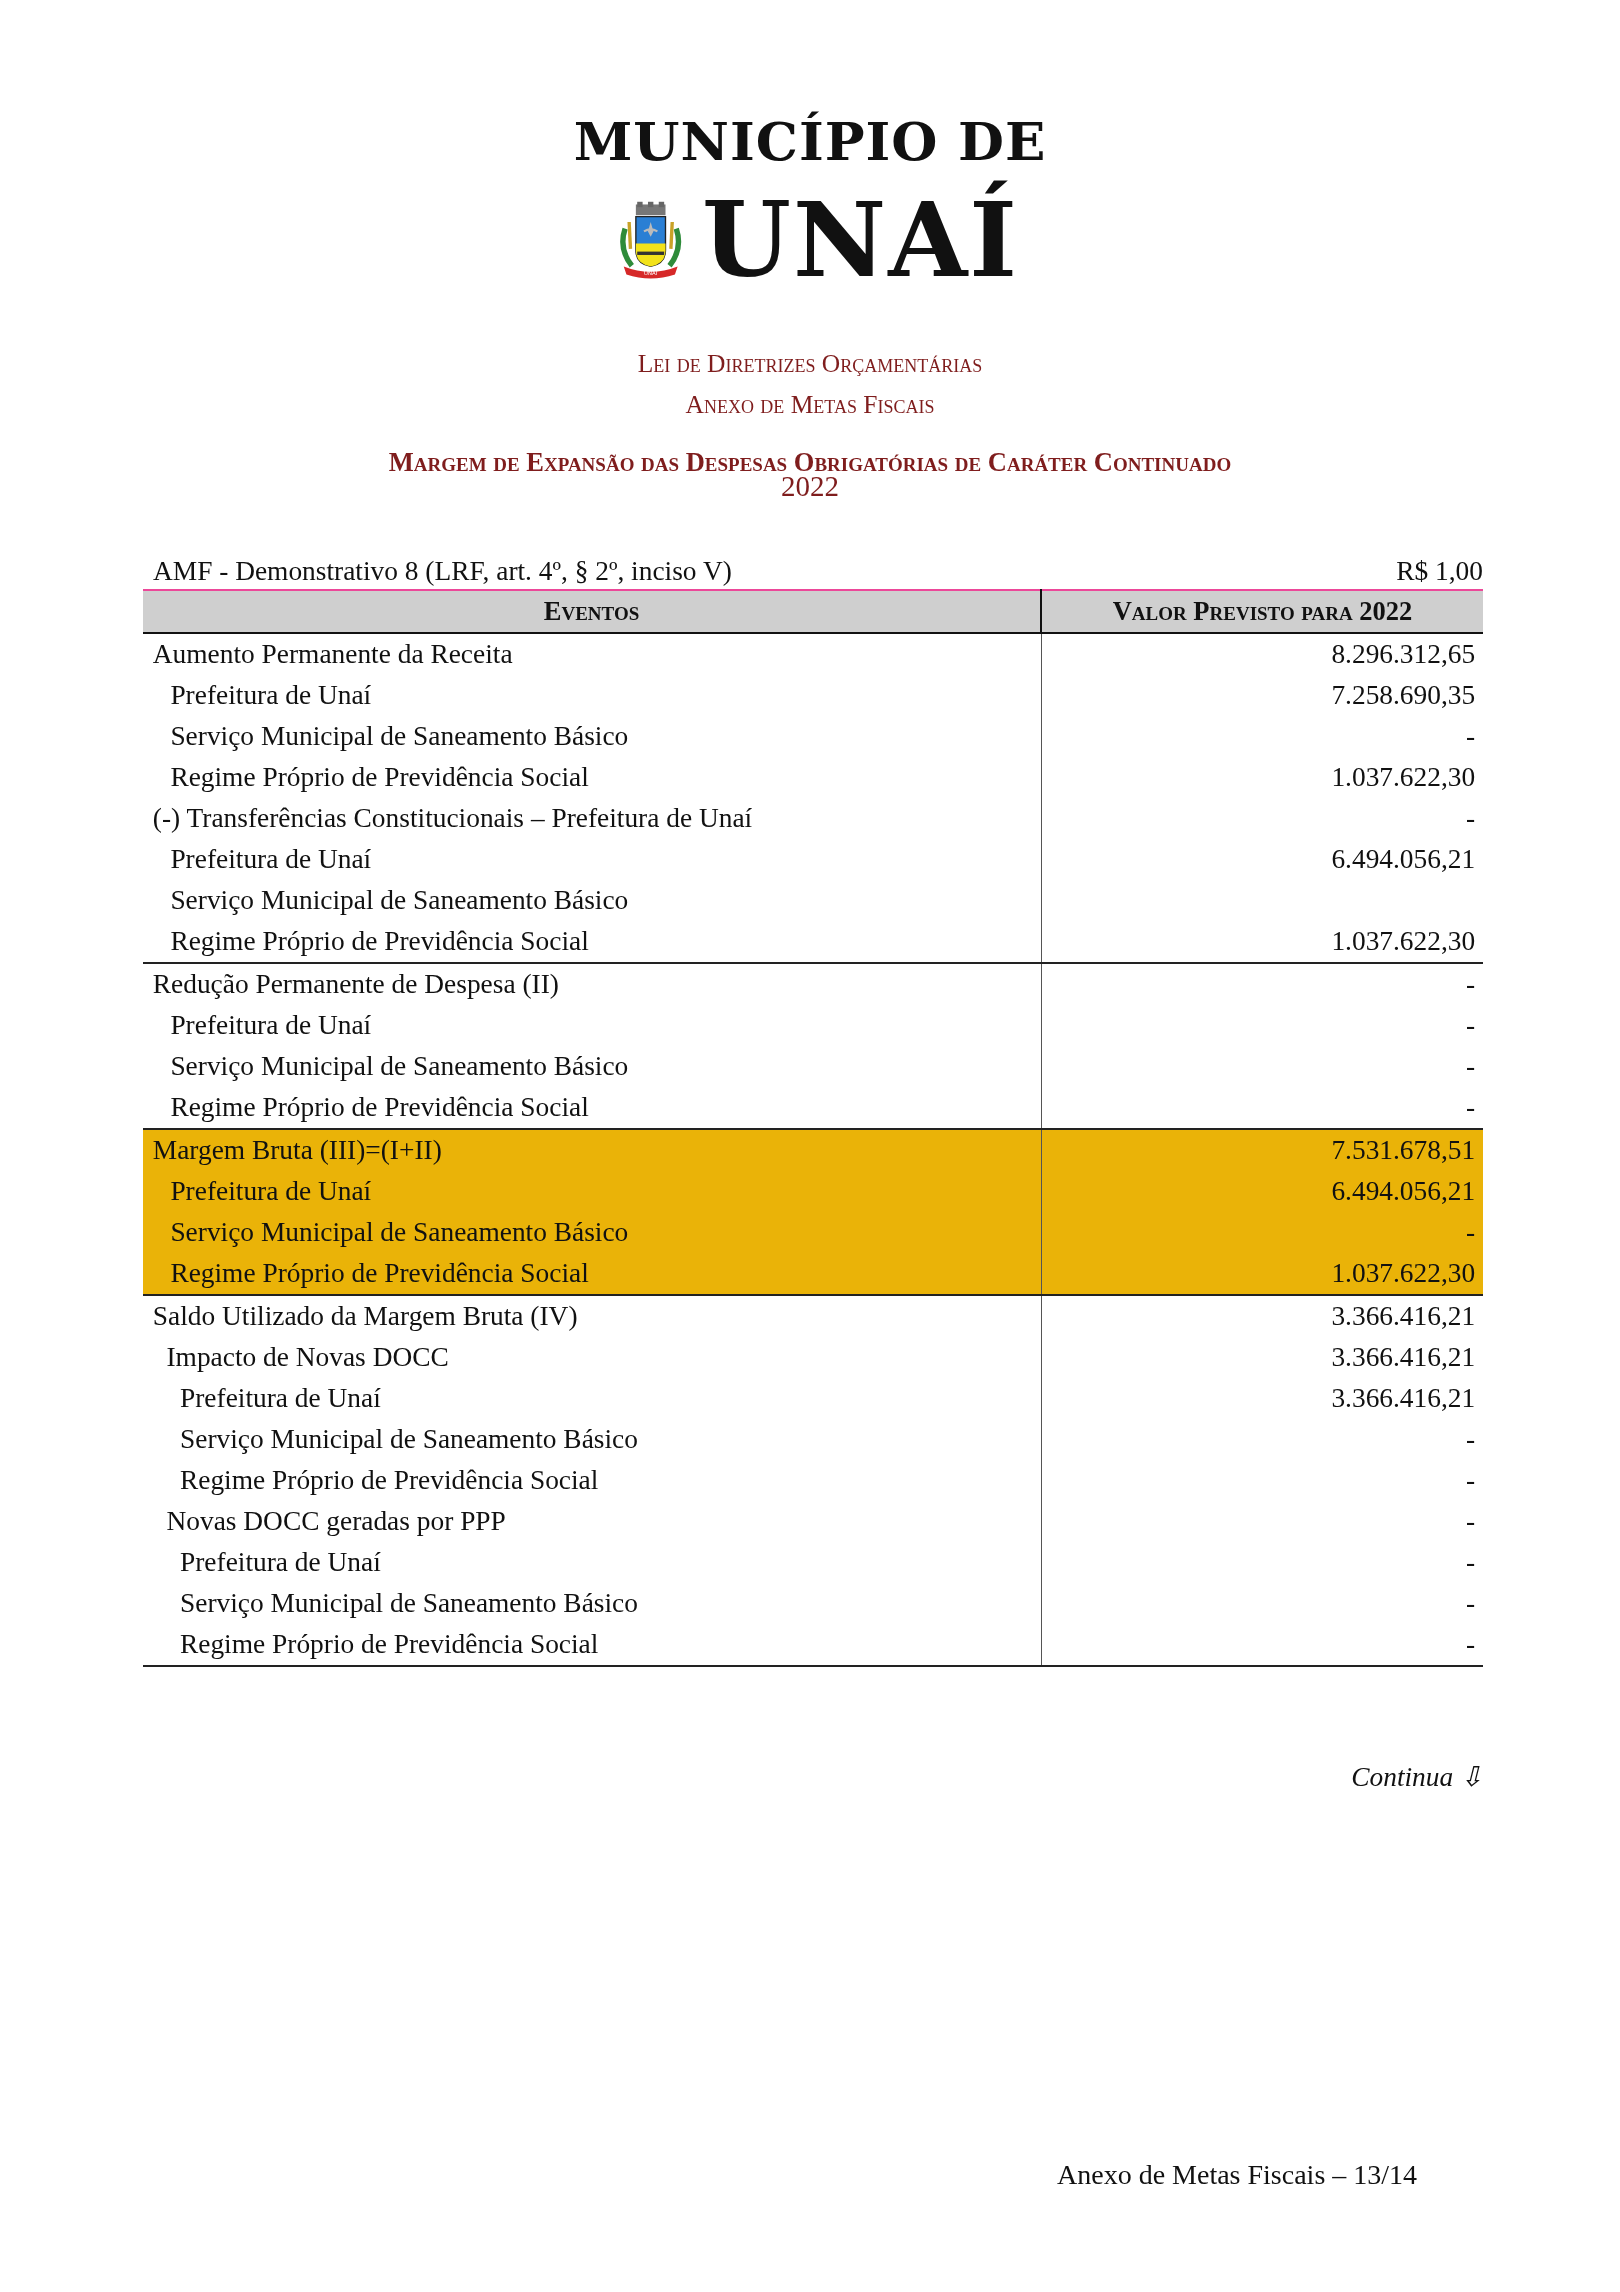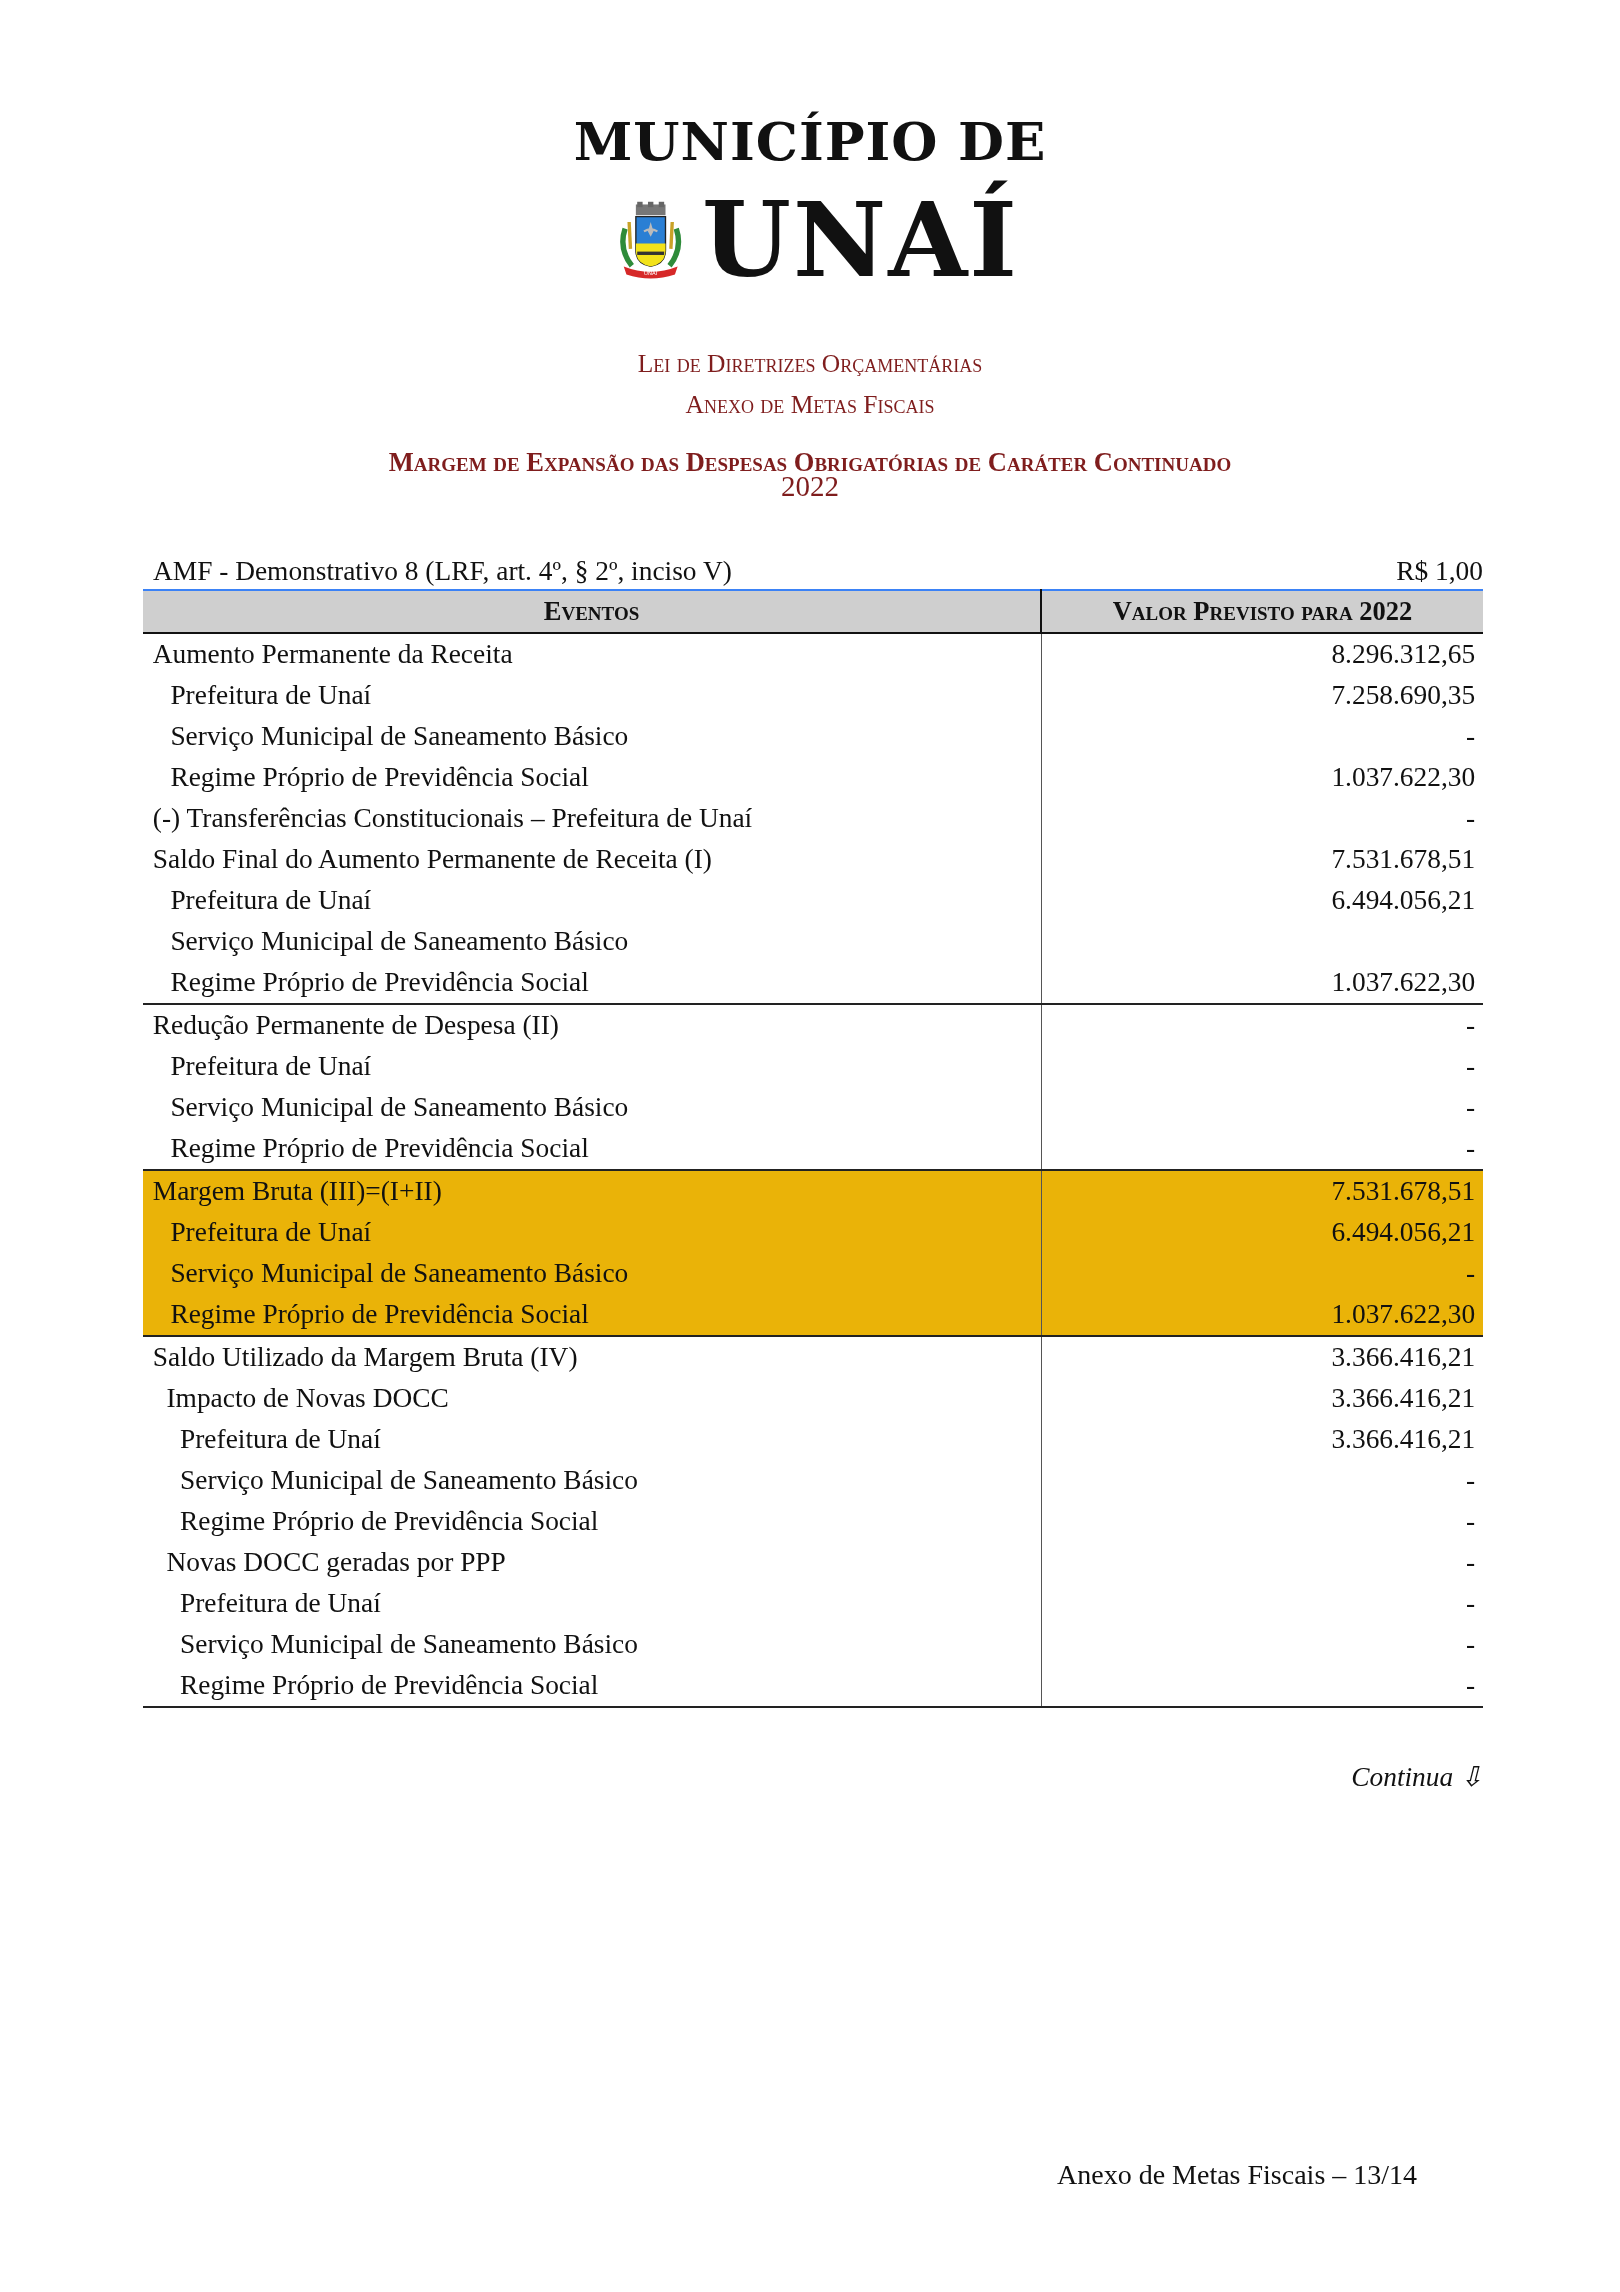--- a/index.html
+++ b/index.html
@@ -36,21 +36,21 @@
       position: absolute; right: 137px; top: 556px; font-size: 27.4px;
       font-family: "Liberation Serif", serif;
     }
 
     table.main {
       position: absolute; left: 143px; top: 589px; width: 1340px;
       border-collapse: collapse; font-family: "Liberation Serif", serif; font-size: 27.4px;
     }
     table.main th {
       background: #cfcfcf; height: 41px; font-variant: small-caps; font-weight: bold;
-      font-size: 26.5px; border-top: 2px solid #3b82f6; border-bottom: 2px solid #111;
+      font-size: 26.5px; border-top: 2px solid #ec4899; border-bottom: 2px solid #111;
       padding: 0;
     }
     table.main th.c1 { width: 897px; border-right: 2px solid #111; }
     table.main td { height: 41px; padding: 0; line-height: 41px; white-space: nowrap; }
     table.main td.label { border-right: 1px solid #555; padding-left: 9.8px; }
     table.main td.val { text-align: right; padding-right: 7.8px; }
     tr.group-end td { border-bottom: 2px solid #222; }
     tr.shaded td { background: #eab308; }
     .ind1 { padding-left: 23.5px !important; }
     .ind2 { padding-left: 37px !important; }
@@ -121,24 +121,20 @@
     <tr>
         <td class="label ind-s">Regime Próprio de Previdência Social</td>
         <td class="val">1.037.622,30</td>
       </tr>
     <tr>
         <td class="label">(-) Transferências Constitucionais – Prefeitura de Unaí</td>
         <td class="val">-</td>
       </tr>
 
     <tr>
-        <td class="label">Saldo Final do Aumento Permanente de Receita (I)</td>
-        <td class="val">7.531.678,51</td>
-      </tr>
-    <tr>
         <td class="label ind-s">Prefeitura de Unaí</td>
         <td class="val">6.494.056,21</td>
       </tr>
     <tr>
         <td class="label ind-s">Serviço Municipal de Saneamento Básico</td>
         <td class="val"></td>
       </tr>
     <tr class="group-end">
         <td class="label ind-s">Regime Próprio de Previdência Social</td>
         <td class="val">1.037.622,30</td>

